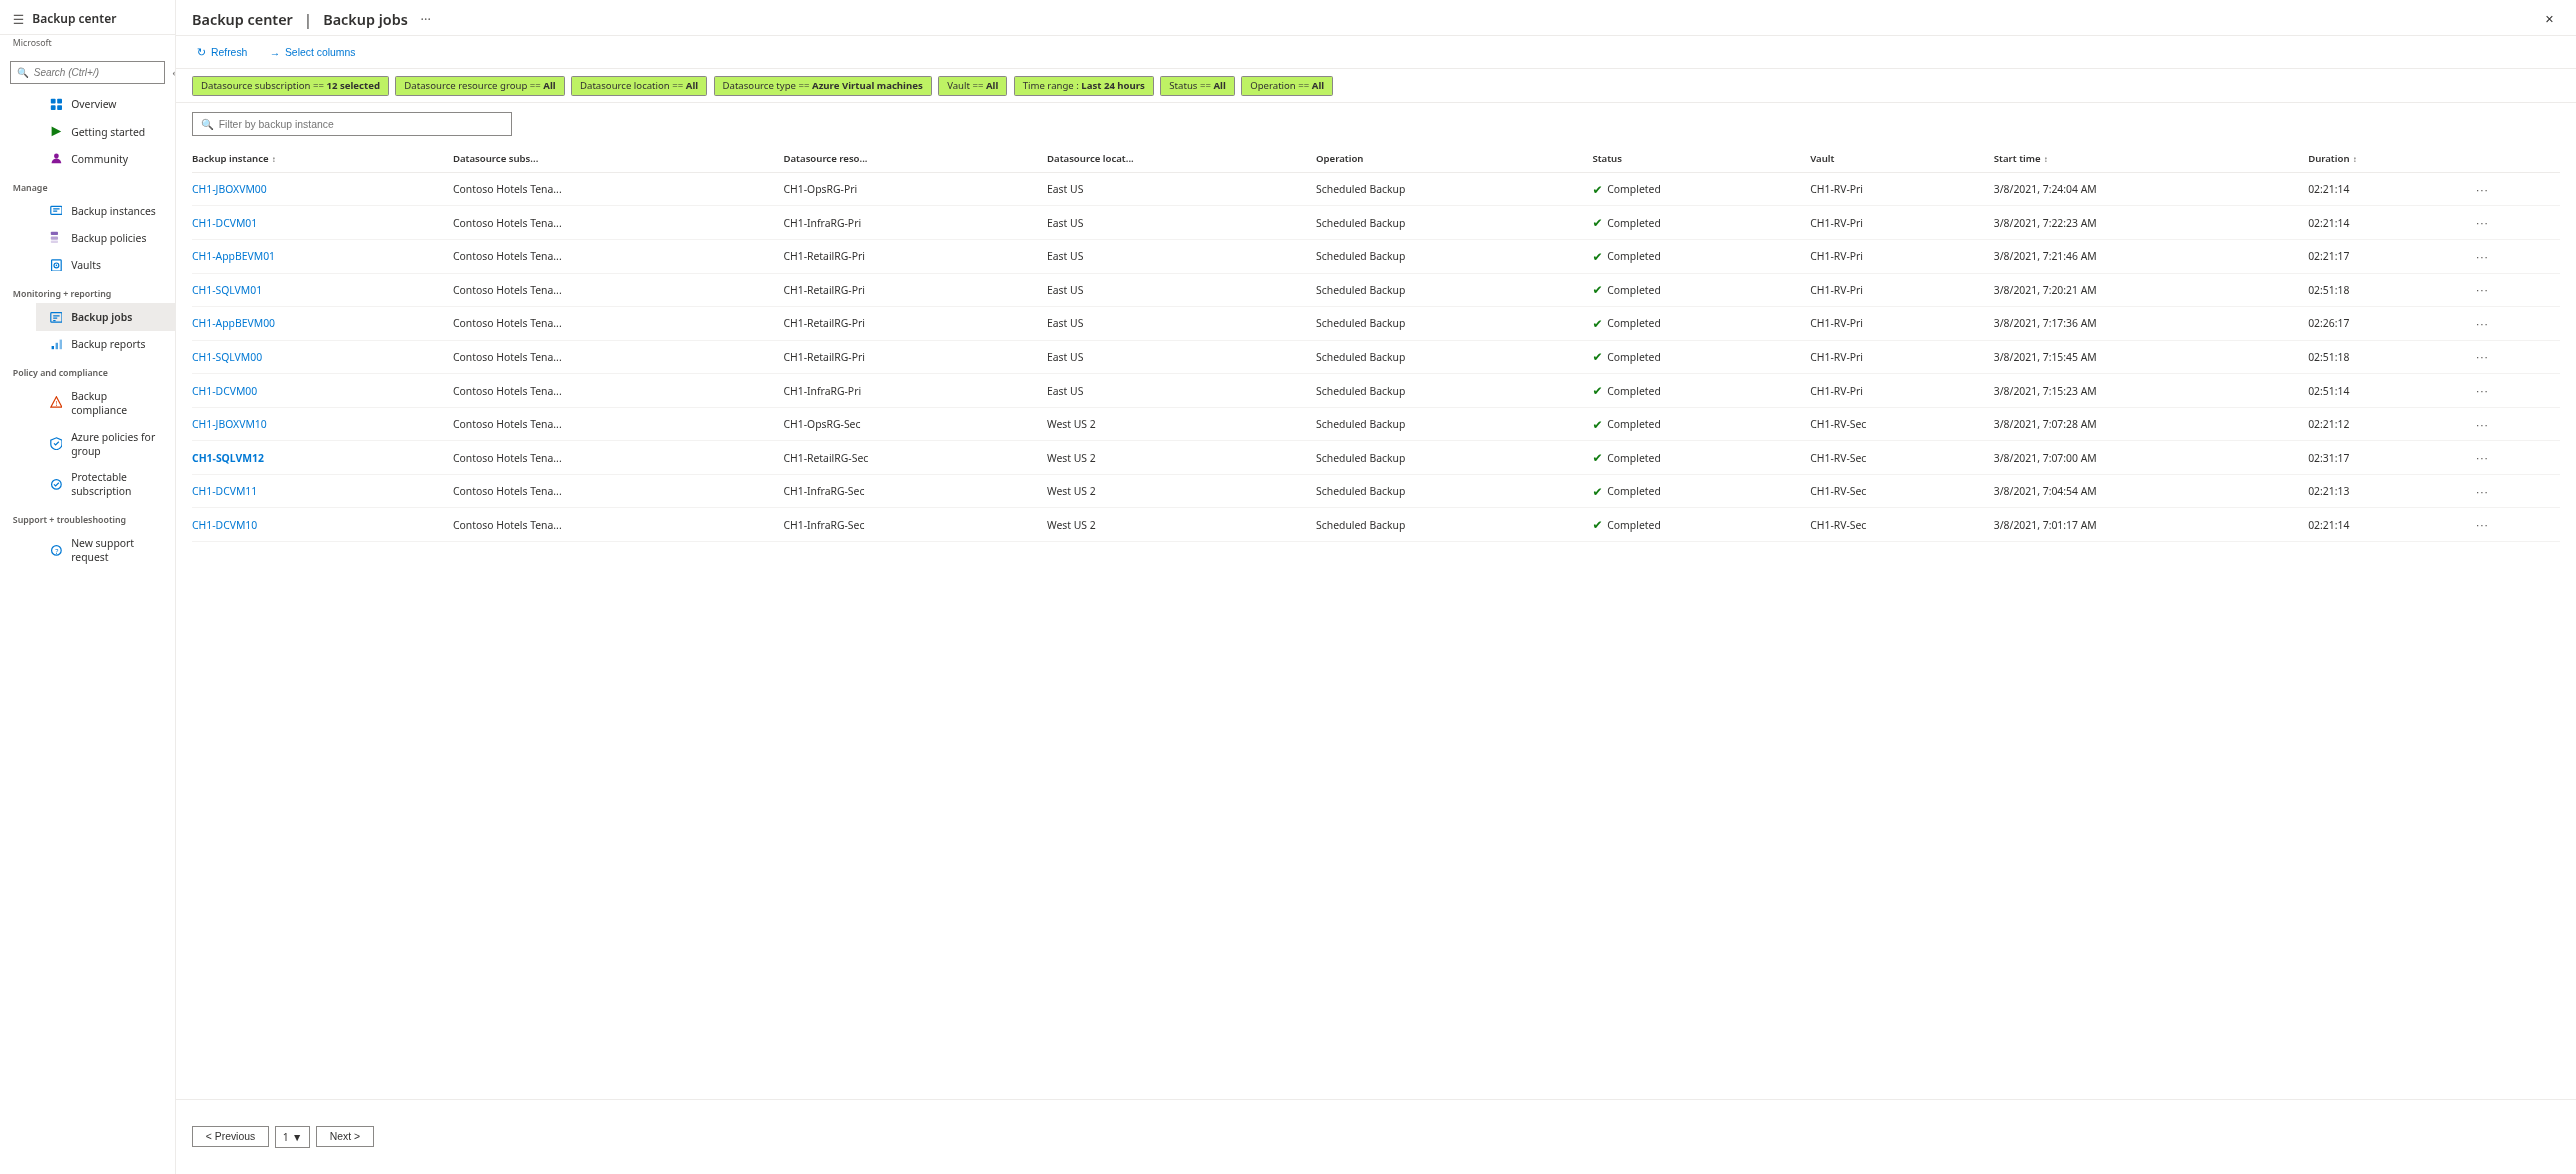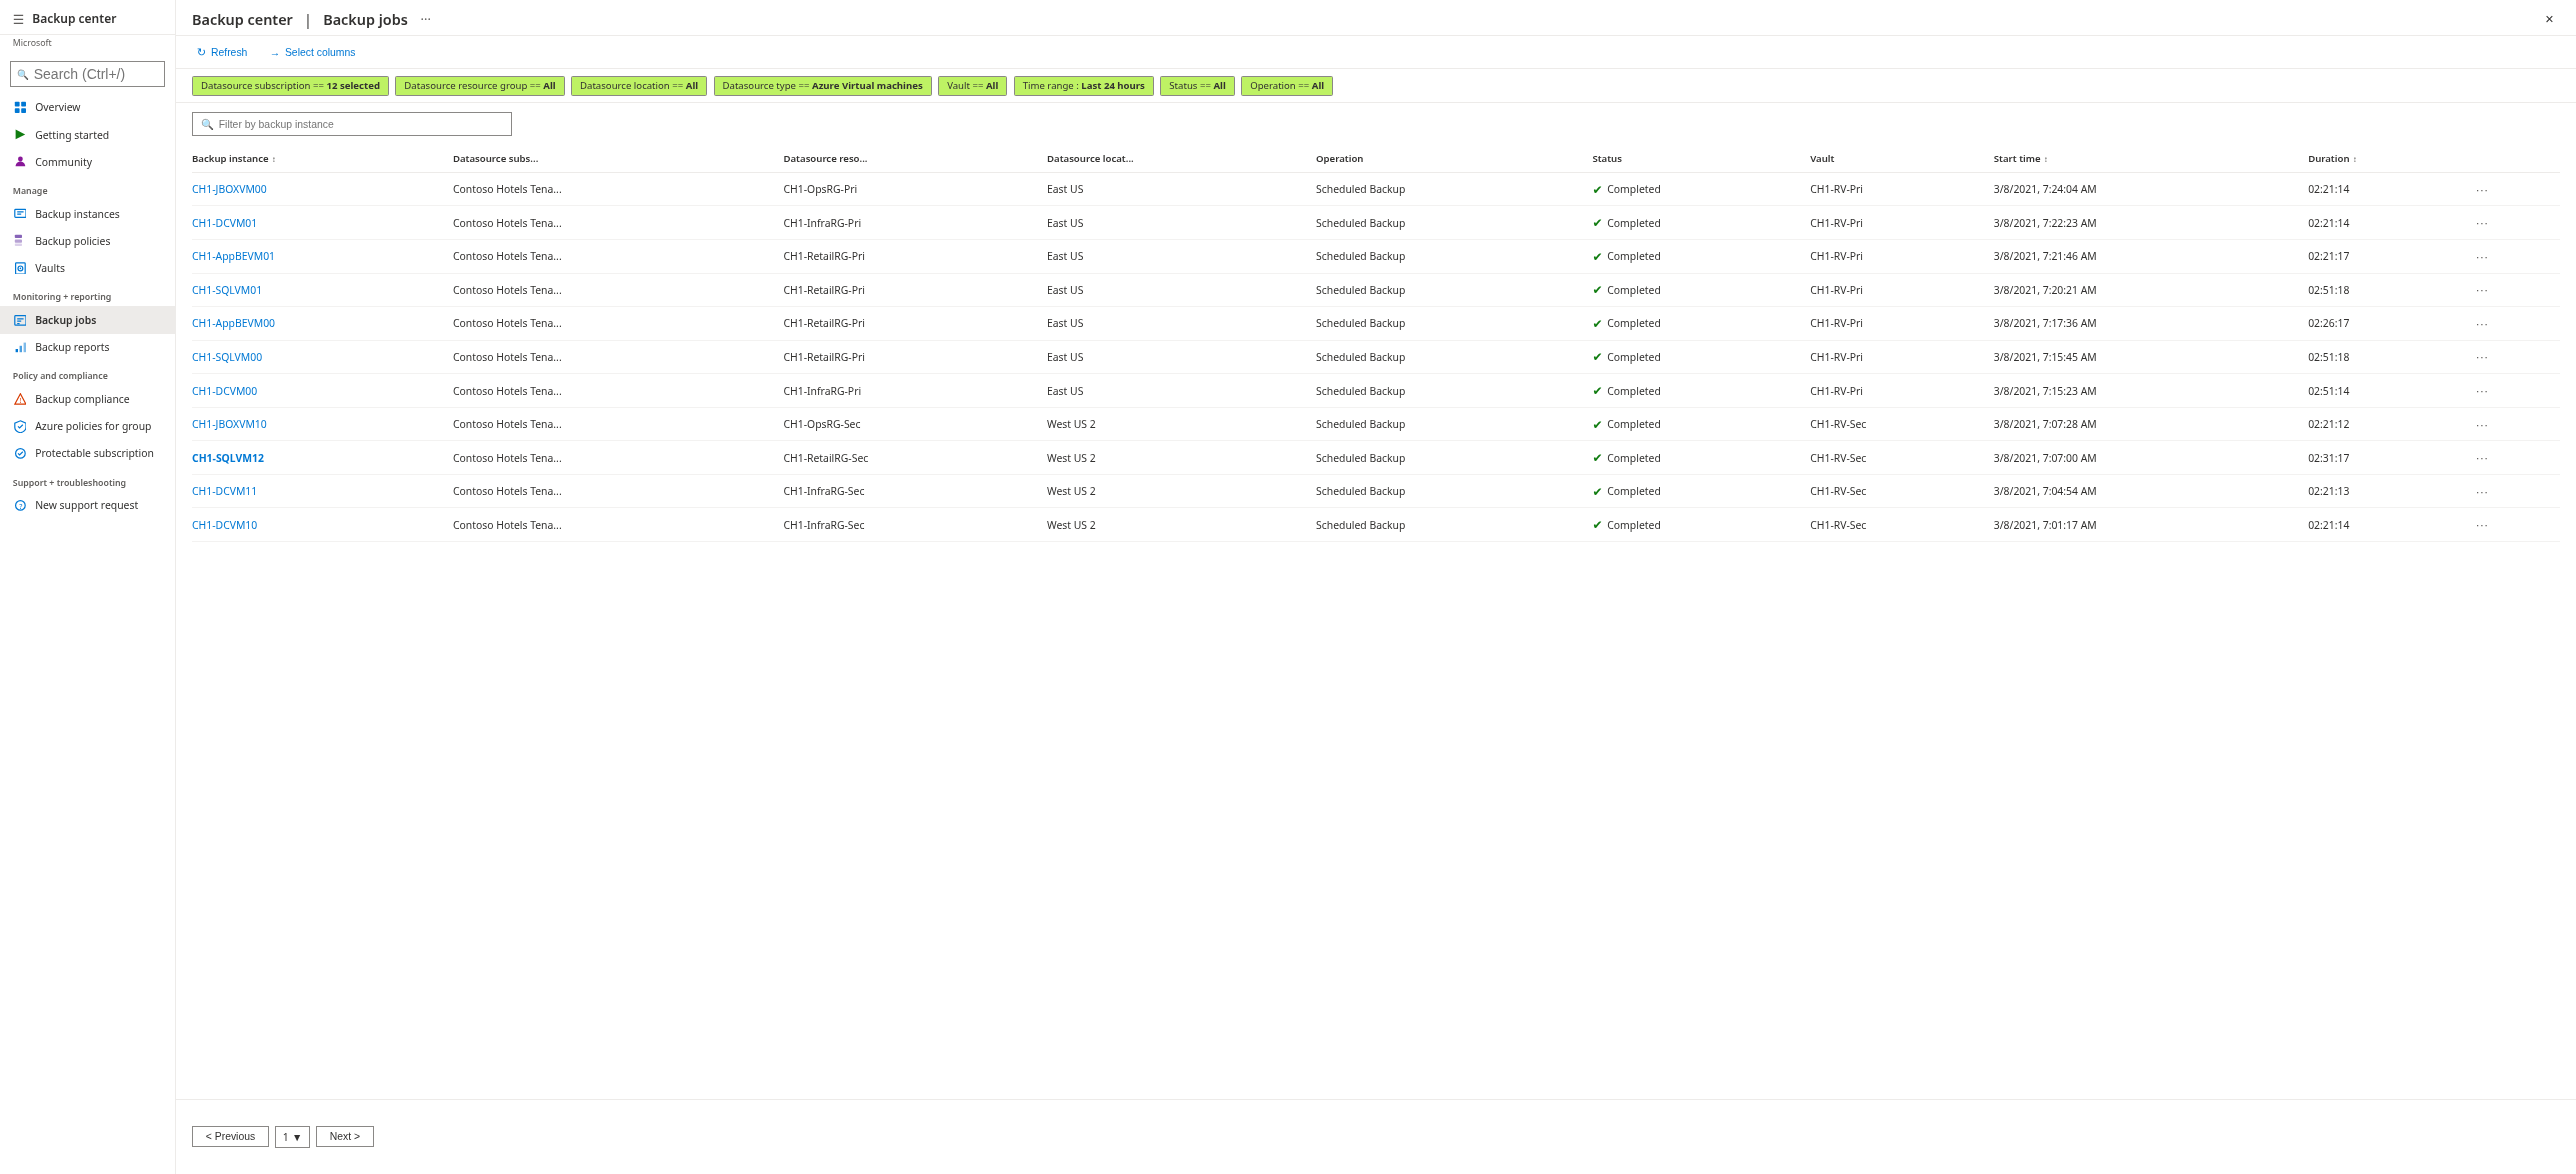--- a/index.html
+++ b/index.html
@@ -7,25 +7,25 @@
 
     .app-container { display: flex; height: 100vh; width: 100vw; }
 
     
     .sidebar { width: 176px; min-width: 176px; background: #fff; border-right: 0.8px solid #edebe9; display: flex; flex-direction: column; overflow-y: auto; }
     .sidebar-header { padding: 9.6px 12.8px 6.4px; border-bottom: 0.8px solid #edebe9; display: flex; align-items: center; gap: 8px; }
     .sidebar-hamburger { font-size: 12.8px; cursor: pointer; color: #605e5c; }
     .sidebar-subtitle { font-size: 8.8px; color: #605e5c; padding: 1.6px 12.8px 6.4px; }
 
     .search-box { margin: 6.4px 9.6px; display: flex; align-items: center; gap: 4.8px; border: 0.8px solid #8a8886; padding: 4px 6.4px; background: #fff; }
-    .search-box input { border: none; outline: none; font-size: 14px; flex: 1; color: #323130; background: transparent; }
+    .search-box input { border: none; outline: none; font-size: 10px; flex: 1; color: #323130; background: transparent; font-style: italic; }
     .search-icon-small { color: #605e5c; font-size: 9.6px; }
     .collapse-btn { margin-left: auto; cursor: pointer; font-size: 8.8px; color: #605e5c; }
 
-    .nav-item { display: flex; align-items: center; gap: 8px; padding: 6.4px 12.8px; cursor: pointer; color: #323130; font-size: 10.4px; }
+    .nav-item { display: flex; align-items: center; gap: 8px; padding: 6.4px 12.8px; cursor: pointer; color: #323130; font-size: 10.4px; margin-left: 36px; }
     .nav-item.active { background: #edebe9; font-weight: 600; }
     .nav-icon { width: 14.4px; height: 14.4px; display: flex; align-items: center; justify-content: center; flex-shrink: 0; }
 
     .section-label { padding: 9.6px 12.8px 3.2px; font-size: 8.8px; font-weight: 600; color: #605e5c; text-transform: none; }
 
     
     .main-content { flex: 1; display: flex; flex-direction: column; overflow: hidden; }
     .title-bar { display: flex; align-items: center; justify-content: space-between; padding: 8px 16px 4.8px; border-bottom: 0.8px solid #edebe9; }
     .title-bar-left { display: flex; align-items: center; gap: 6.4px; }
     .breadcrumb-title { font-size: 14.4px; font-weight: 600; color: #323130; }

